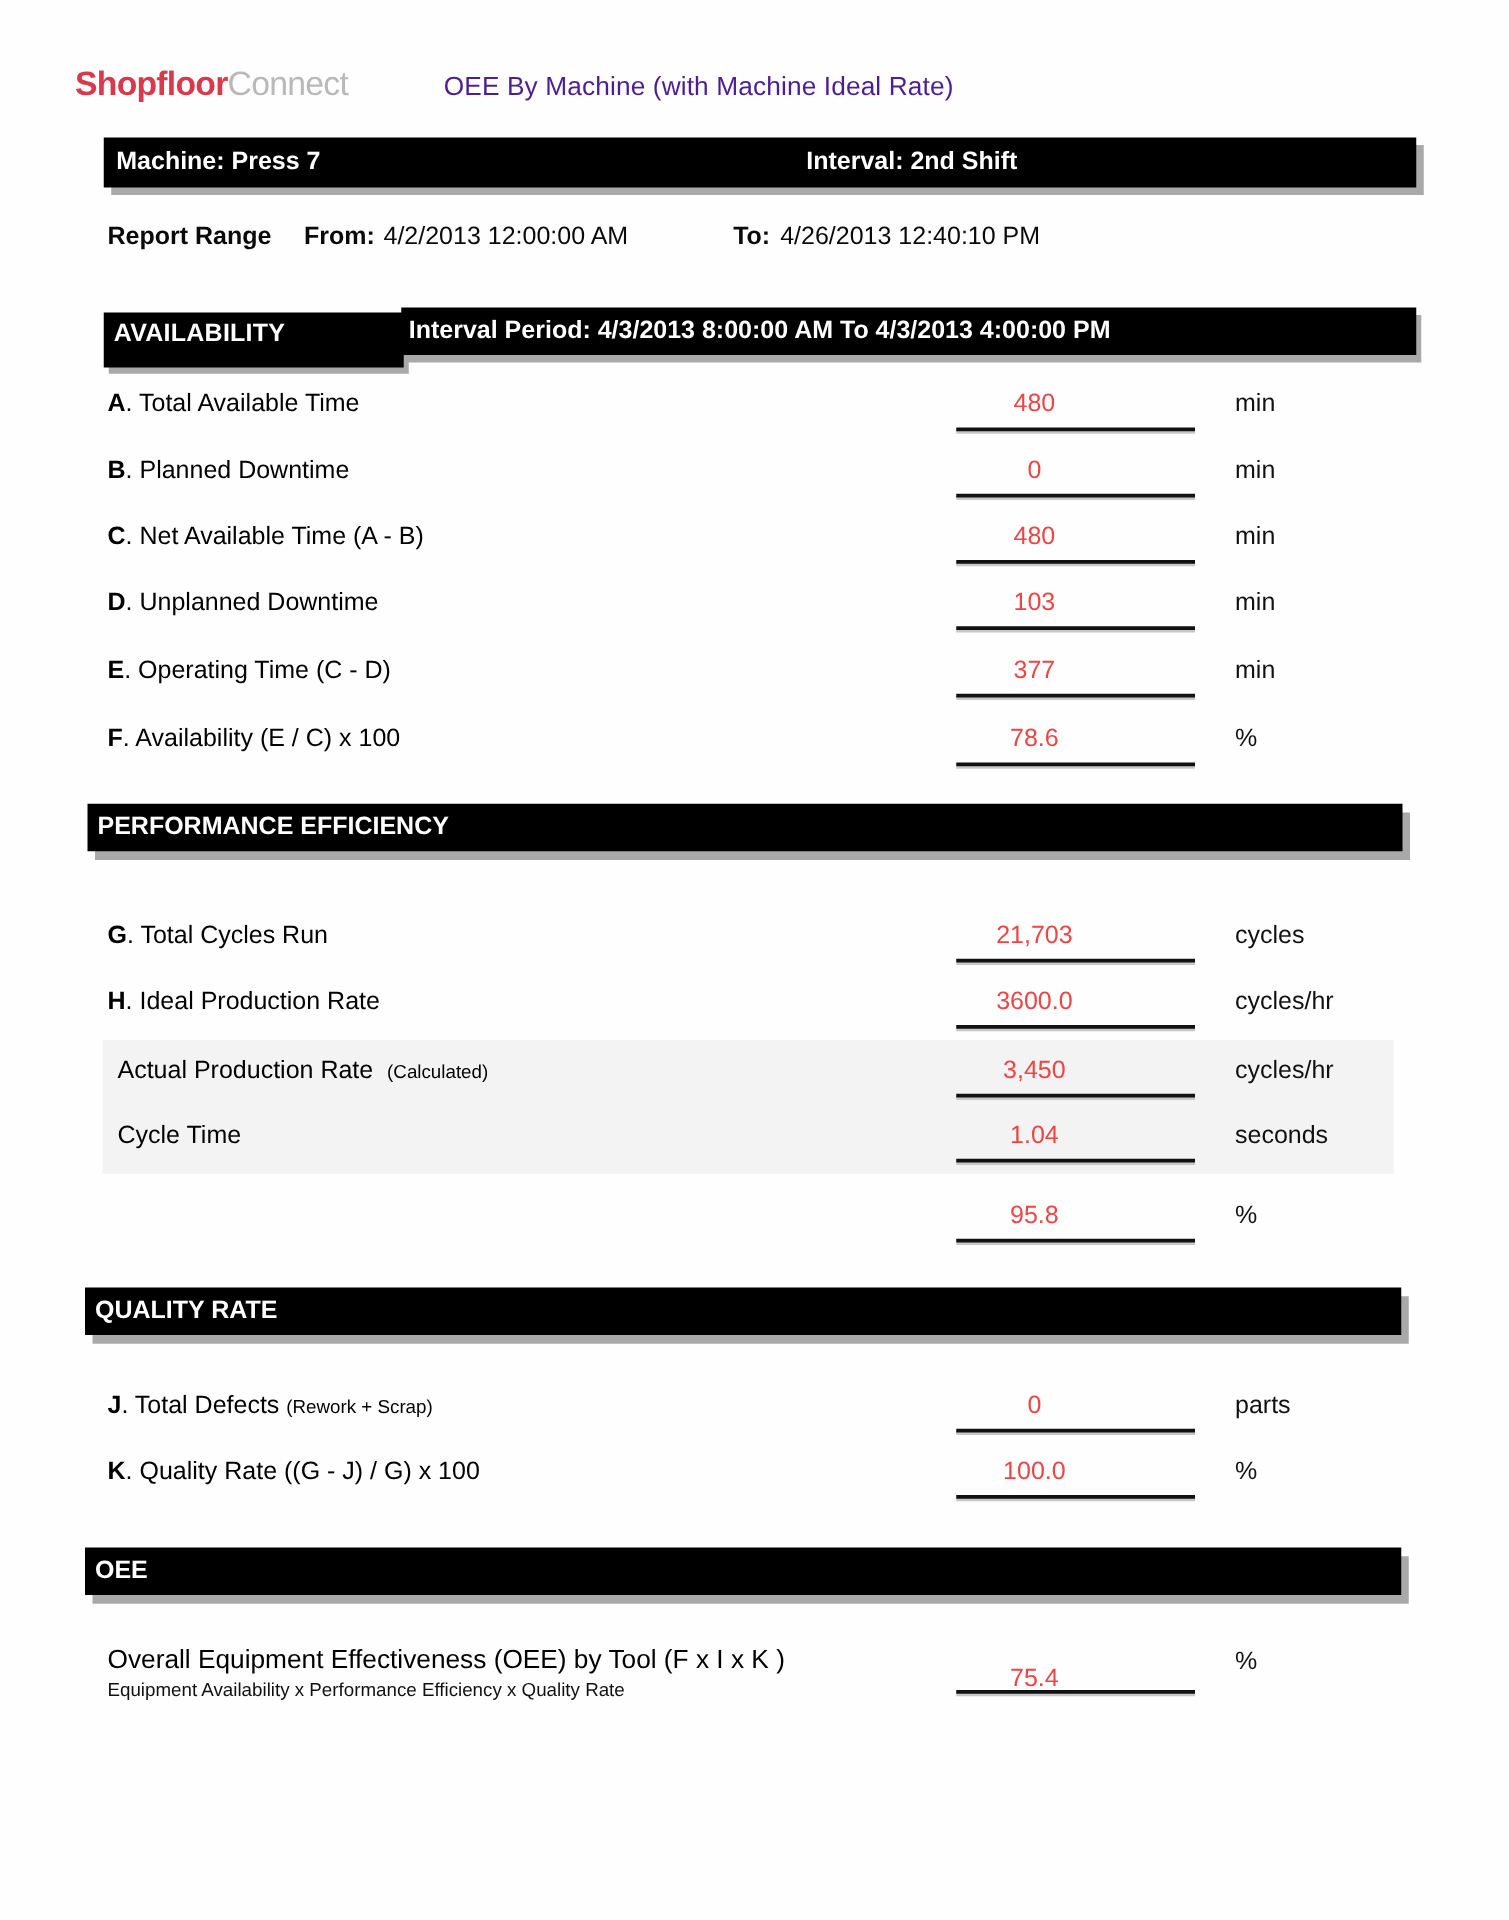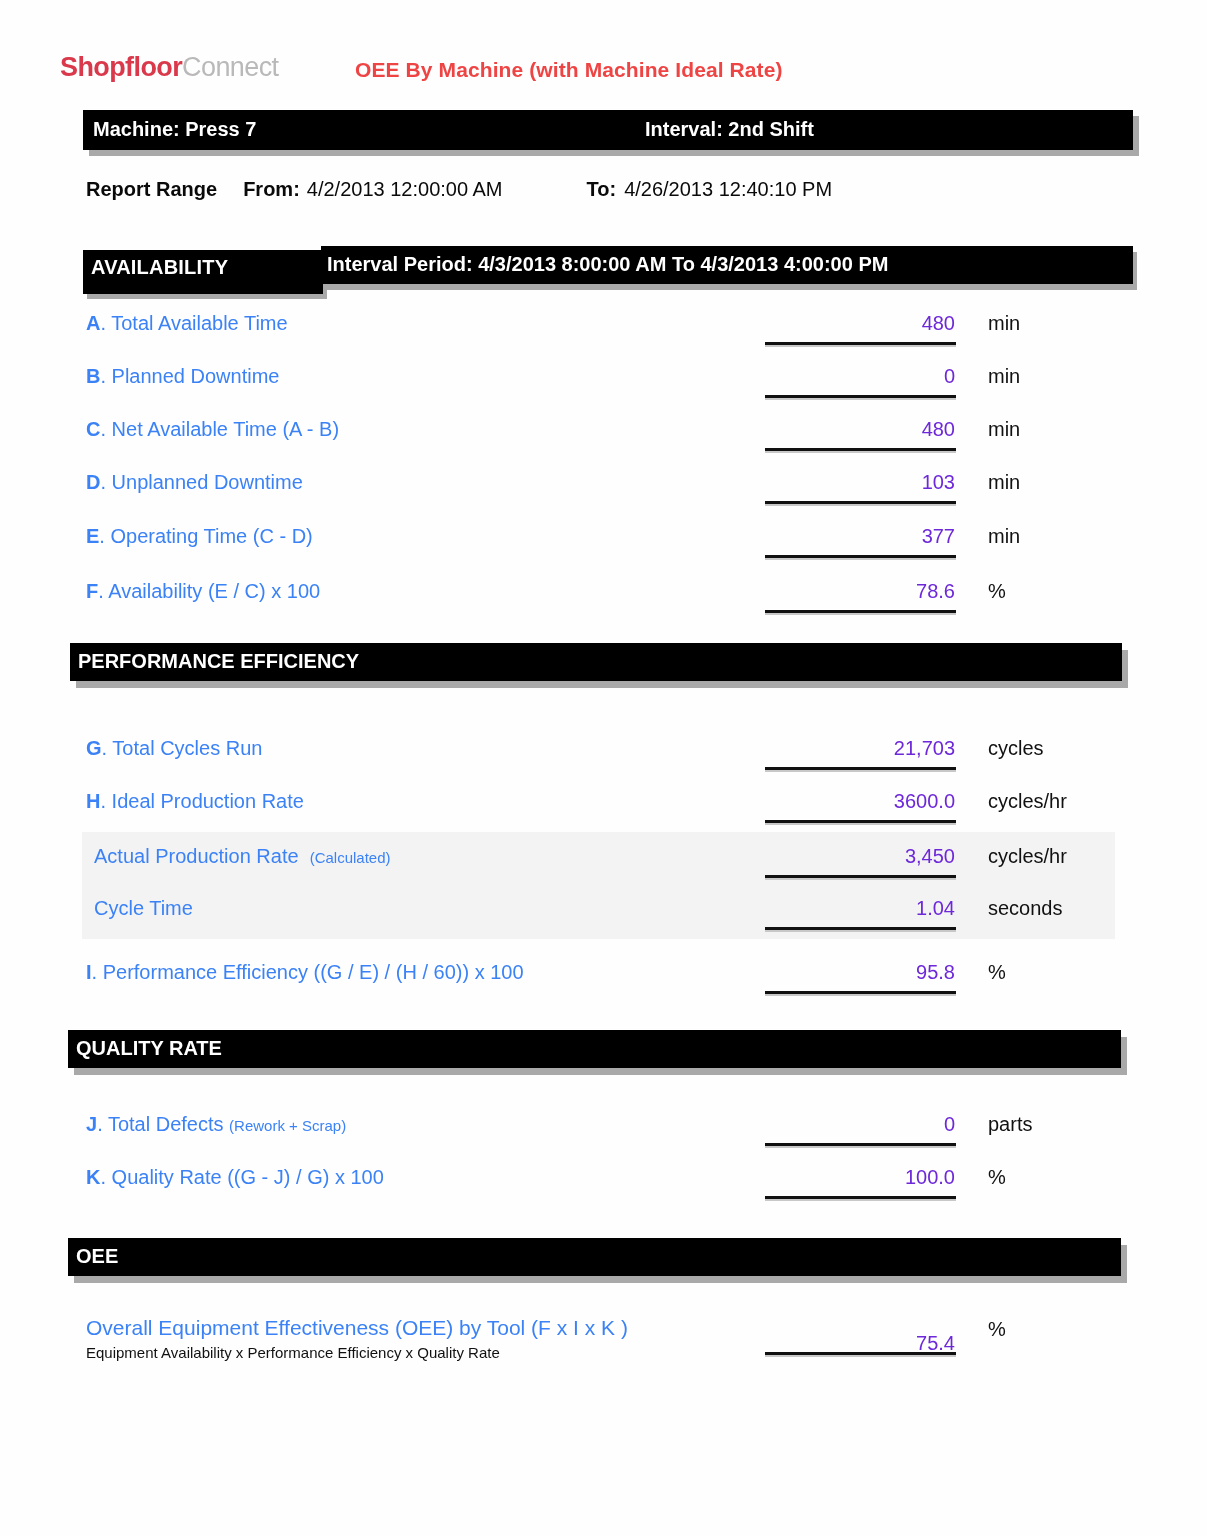--- a/index.html
+++ b/index.html
@@ -35,24 +35,24 @@
     white-space: nowrap;
   }
   .logo .shopfloor { color: #d9394a; text-align: center; }
   .logo .connect { color: #b9b9b9; font-weight: normal; }
 
   .report-title {
     position: absolute;
     left: 355px;
     top: 58px;
     font-size: 21px;
-    font-weight: bold;
+    font-weight: normal;
     letter-spacing: 0.1px;
     white-space: nowrap;
-    color: #ef4444;
+    color: #4c1d95;
     text-align: right;
   }
 
   
   .blackbar {
     position: absolute;
     background: #000000;
     color: #ffffff;
     box-shadow: 6px 6px 0 0 #a9a9a9;
   }
@@ -134,35 +134,35 @@
     left: 0;
     width: 1207px;
     height: 52px;
   }
   .row .label {
     position: absolute;
     left: 86px;
     top: 0px;
     font-size: 20px;
     white-space: nowrap;
-    color: #3b82f6;
+    color: #000000;
   }
   .row .label b { font-weight: bold; }
   .row .label .small {
     font-size: 15px;
   }
   .row .value {
     position: absolute;
     left: 700px;
     width: 255px;
     top: 0px;
-    text-align: right;
+    text-align: center;
     font-size: 20px;
     white-space: nowrap;
-    color: #6d28d9;
+    color: #ef4444;
   }
   .row .unit {
     position: absolute;
     left: 988px;
     top: 0px;
     font-size: 20px;
     white-space: nowrap;
     color: #111;
   }
   .row .rule {
@@ -302,21 +302,20 @@
   </div>
 
   <div class="row sub" style="top:897px">
     <div class="label"><span>Cycle Time</span></div>
     <div class="value">1.04</div>
     <div class="unit">seconds</div>
     <div class="rule"></div>
   </div>
 
   <div class="row" style="top:961px">
-    <div class="label"><b>I</b>. <span>Performance Efficiency ((G / E) / (H / 60)) x 100</span></div>
     <div class="value">95.8</div>
     <div class="unit">%</div>
     <div class="rule"></div>
   </div>
 
   <div class="blackbar" id="qual-bar">
     <span class="bartext lbl">QUALITY RATE</span>
   </div>
 
   <div class="row" style="top:1113px">

